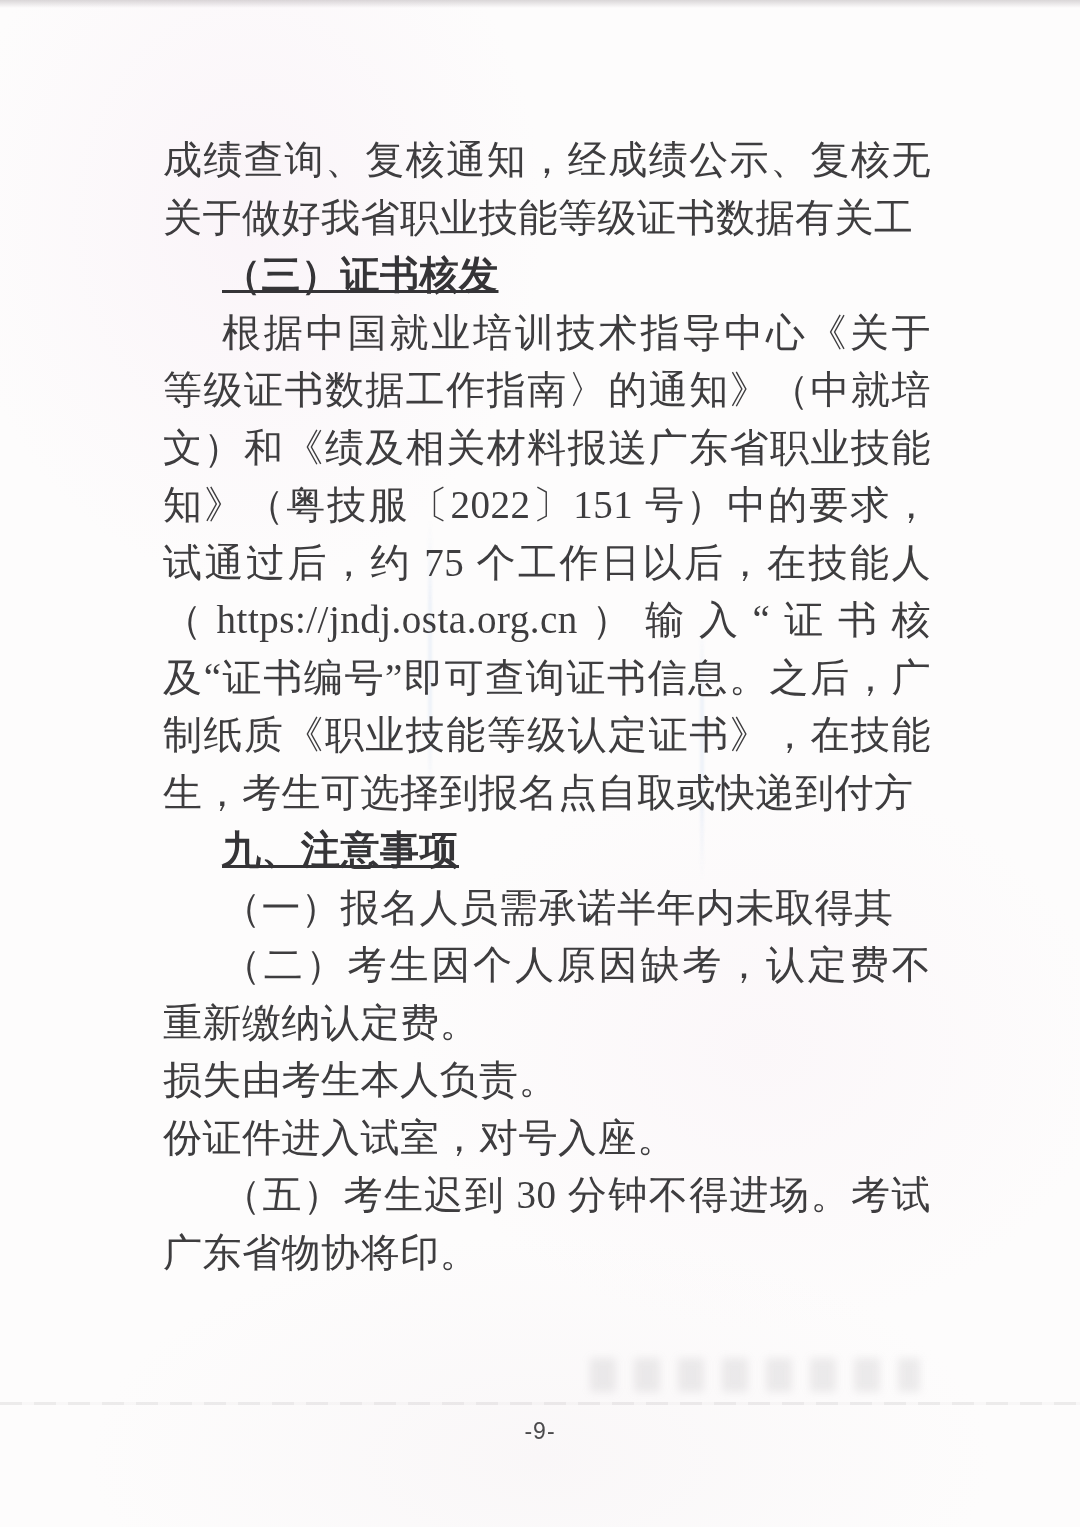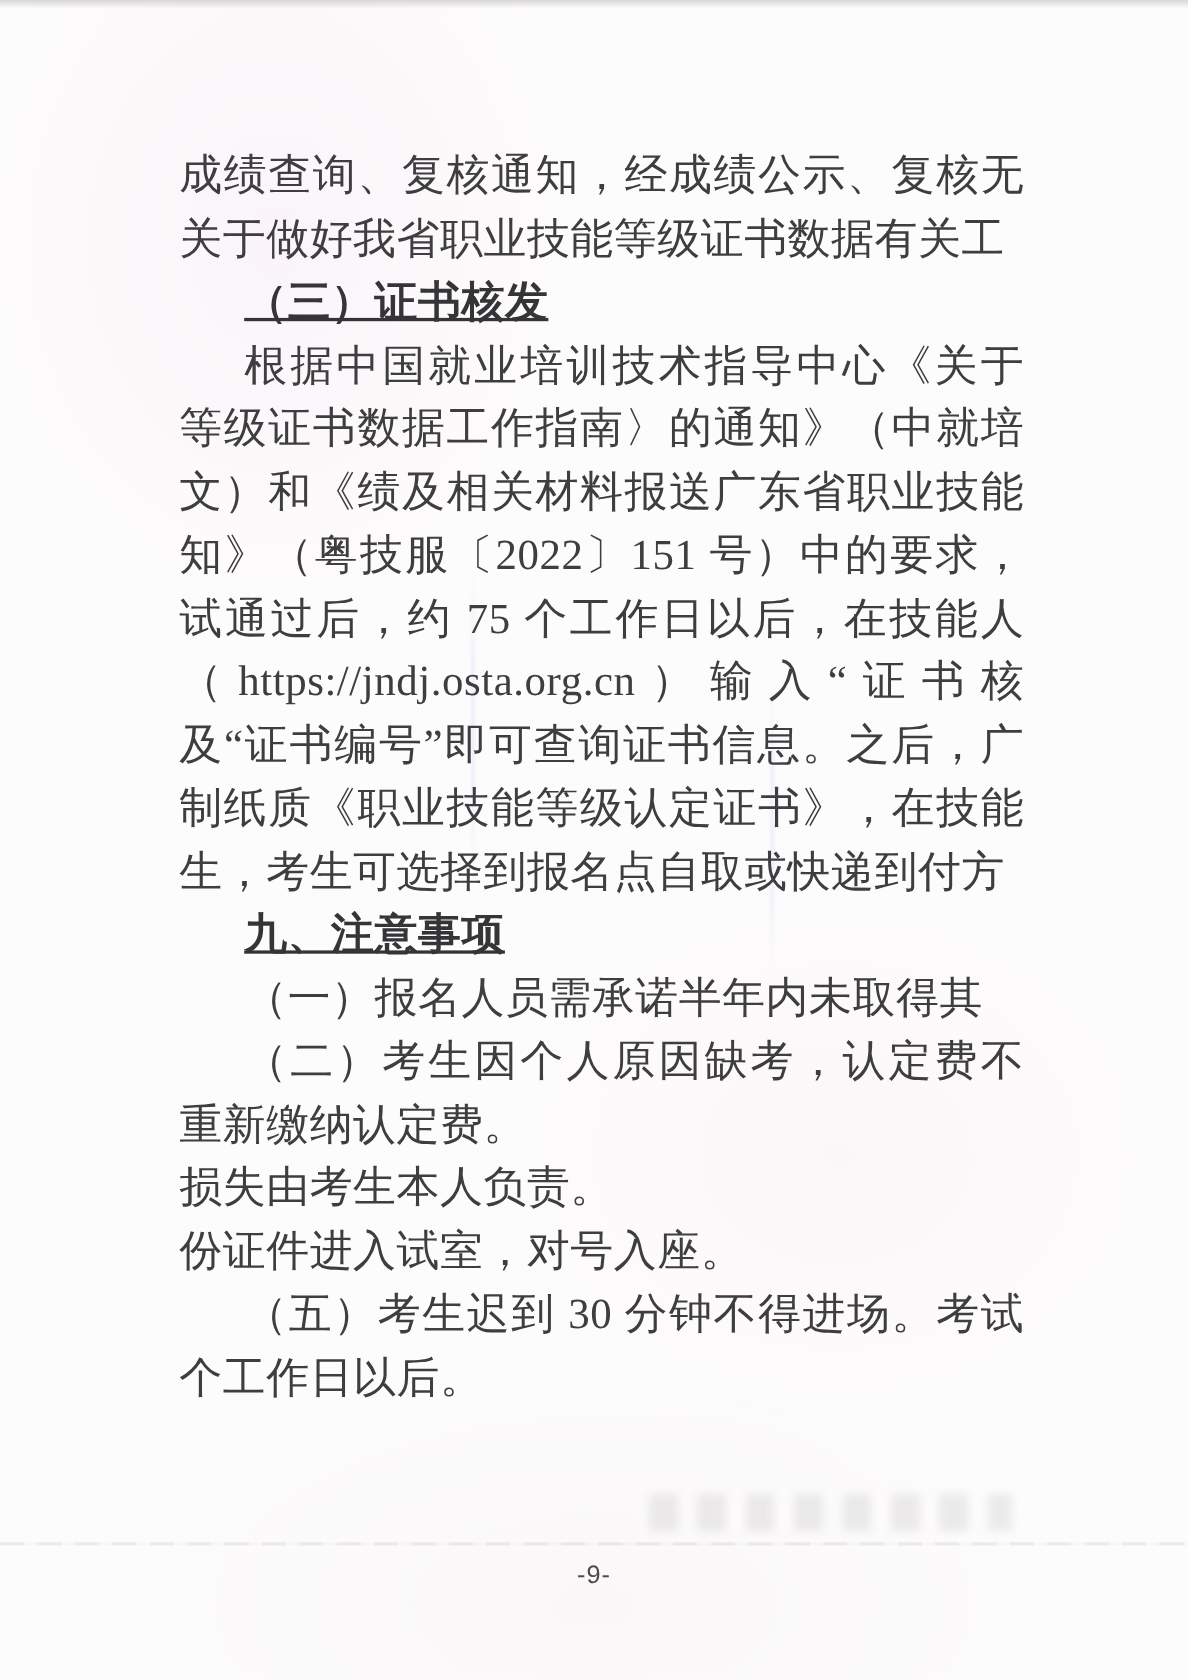--- a/index.html
+++ b/index.html
@@ -112,18 +112,18 @@
       <div class="line fill">及“证书编号”即可查询证书信息。之后，广东省物协将印</div>
       <div class="line fill">制纸质《职业技能等级认定证书》，在技能人才评价工作网</div>
       <div class="line">生，考生可选择到报名点自取或快递到付方式领取证书。</div>
       <div class="line indent bold">九、注意事项</div>
       <div class="line indent">（一）报名人员需承诺半年内未取得其他工种证书。</div>
       <div class="line fill indent">（二）考生因个人原因缺考，认定费不退，再次考试需</div>
       <div class="line">重新缴纳认定费。</div>
       <div class="line">损失由考生本人负责。</div>
       <div class="line">份证件进入试室，对号入座。</div>
       <div class="line fill indent">（五）考生迟到 30 分钟不得进场。考试开始后 30 分钟</div>
-      <div class="line">个工作日以后。</div>
+      <div class="line">广东省物协将印。</div>
     </div>
   <div class="ghost"></div>
   <div class="scanline"></div>
   <div class="page-number">-9-</div>
 </div>
 
 </body></html>

